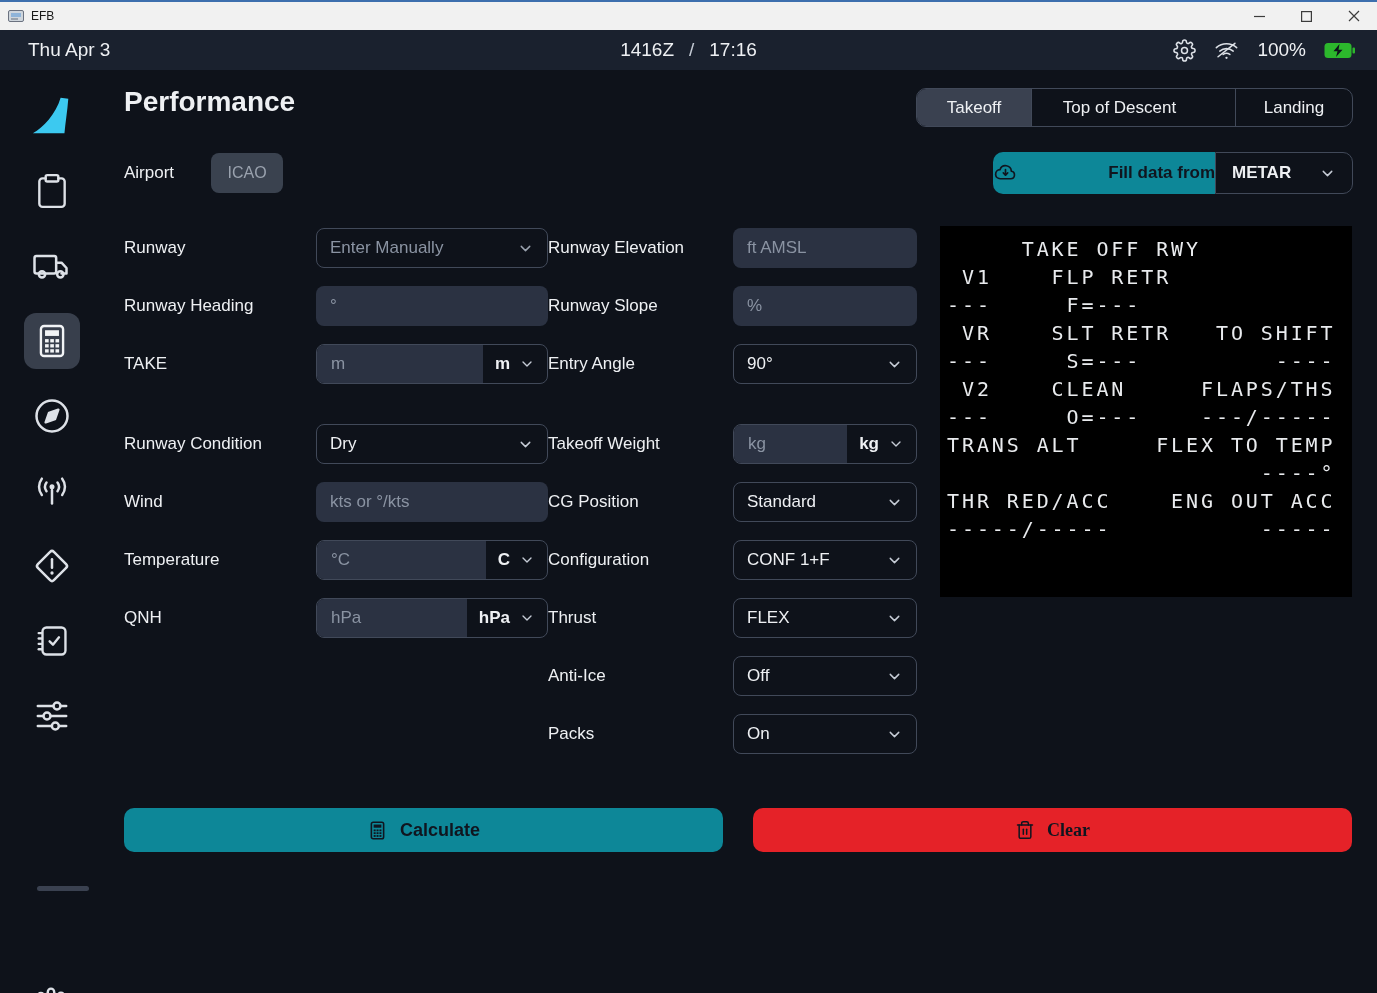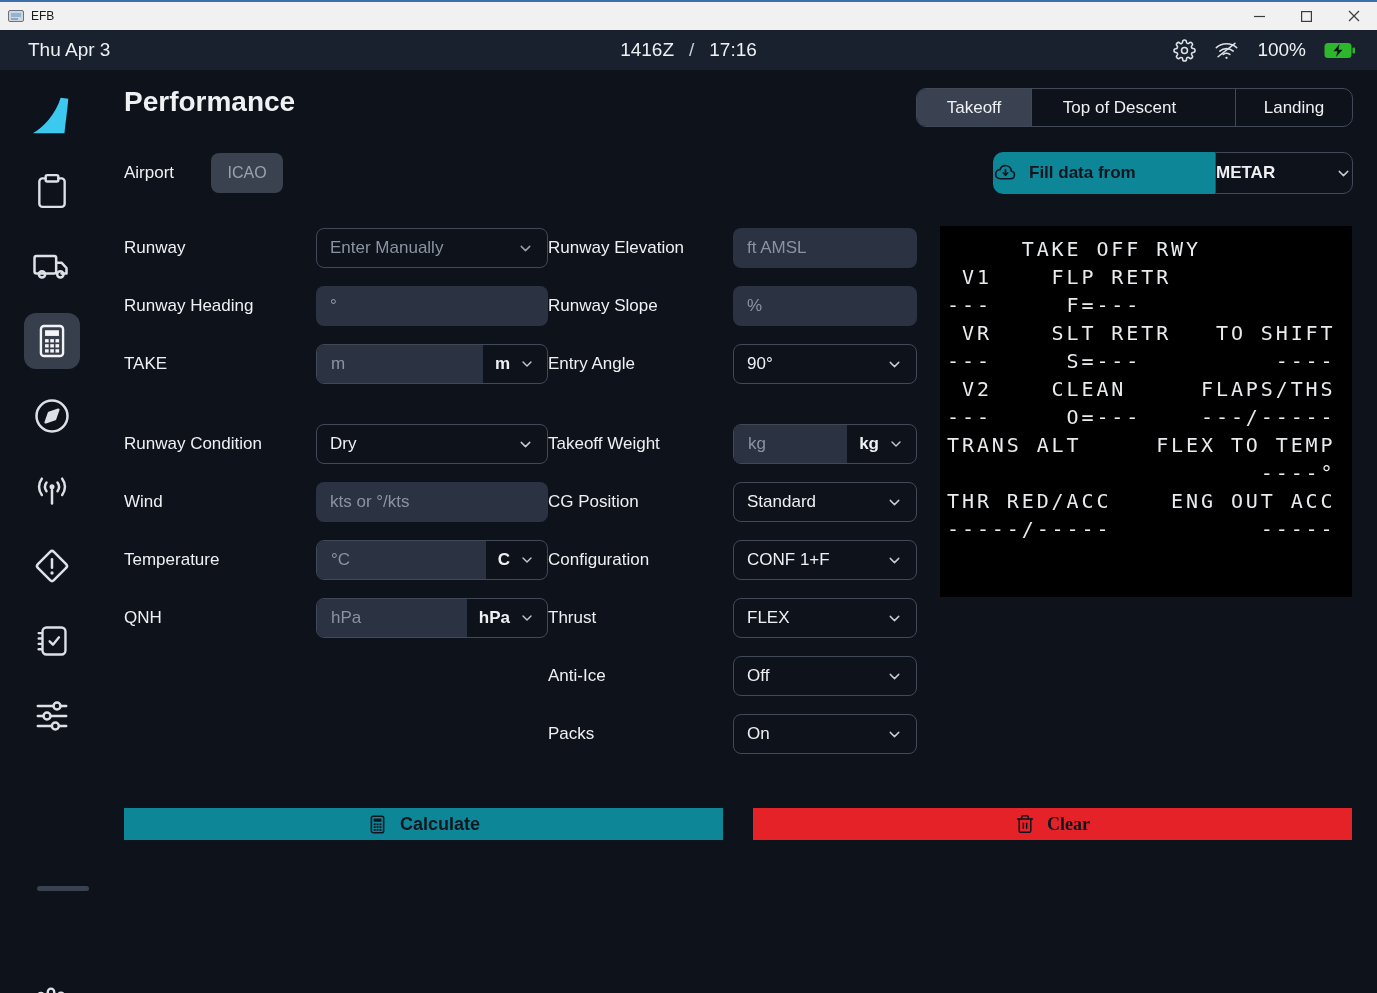--- a/index.html
+++ b/index.html
@@ -44,23 +44,23 @@
   .tab.t1{width:114px;} .tab.t2{width:176px;} .tab.t3{width:117px;margin-left:28px;}
 
   .airport-row{position:absolute;left:21px;top:83px;display:flex;align-items:center;gap:37px;height:40px;}
   .field-label{font-size:17px;color:var(--text);}
   .icao-input{width:72px;height:40px;background:#3a424f;border:none;border-radius:8px;text-align:center;
     font-size:16px;color:var(--text);font-family:inherit;}
   .icao-input::placeholder{color:#9aa2ae;}
 
   .fill{position:absolute;top:82px;right:24px;height:42px;display:flex;}
   .fill-btn{width:222px;background:var(--teal);border:none;border-radius:10px 0 0 10px;display:flex;align-items:center;
-    justify-content:flex-start;gap:11px;color:var(--dark);font-size:17px;font-weight:600;font-family:inherit;cursor:pointer;}
+    justify-content:space-between;gap:11px;color:var(--dark);font-size:17px;font-weight:600;font-family:inherit;cursor:pointer;}
   .fill-src{width:138px;border:1px solid var(--border);border-radius:0 10px 10px 0;display:flex;align-items:center;
-    justify-content:space-between;padding:0 0;font-size:17px;font-weight:600;color:var(--text);}
+    justify-content:space-between;padding:0 16px;font-size:17px;font-weight:600;color:var(--text);}
 
   .form-col{position:absolute;top:158px;display:flex;flex-direction:column;}
   .form-col.left{left:21px;width:424px;}
   .form-col.right{left:445px;width:369px;}
   .row{display:flex;align-items:center;height:40px;margin-bottom:18px;}
   .row.gap-above{margin-top:22px;}
   .row .field-label{flex:1;}
   .control{height:40px;}
   .left .control{width:232px;} .right .control{width:184px;}
 
@@ -72,21 +72,21 @@
   .text-input::placeholder{color:var(--muted);}
   .combo{border:1px solid var(--border);border-radius:8px;display:flex;overflow:hidden;}
   .combo-input{flex:1;min-width:0;background:var(--field);border:none;padding:0 14px;font-size:17px;color:var(--text);font-family:inherit;}
   .combo-input::placeholder{color:var(--muted);}
   .combo .unit{display:flex;align-items:center;gap:9px;padding:0 12px;font-size:17px;font-weight:600;color:var(--text);cursor:pointer;}
 
   .mcdu{position:absolute;top:156px;right:25px;width:412px;height:371px;background:#000;}
   .mcdu pre{margin:0;padding:9px 0 0 7px;font-family:"DejaVu Sans Mono",monospace;font-size:20px;line-height:28px;
     letter-spacing:2.9px;color:#e9ebee;font-weight:500;}
 
-  .action-btn{position:absolute;top:738px;width:599px;height:32px;border:none;border-radius:0;display:flex;
+  .action-btn{position:absolute;top:738px;width:599px;height:44px;border:none;border-radius:10px;display:flex;
     align-items:center;justify-content:center;gap:12px;font-size:18px;font-weight:700;color:var(--dark);font-family:inherit;cursor:pointer;}
   .btn-calculate{left:21px;background:var(--teal);}
   .btn-clear{left:650px;background:var(--red);font-family:Liberation Serif, serif;}
 
   svg{display:block;}
 </style>
 </head>
 <body>
 
 <div class="titlebar">

